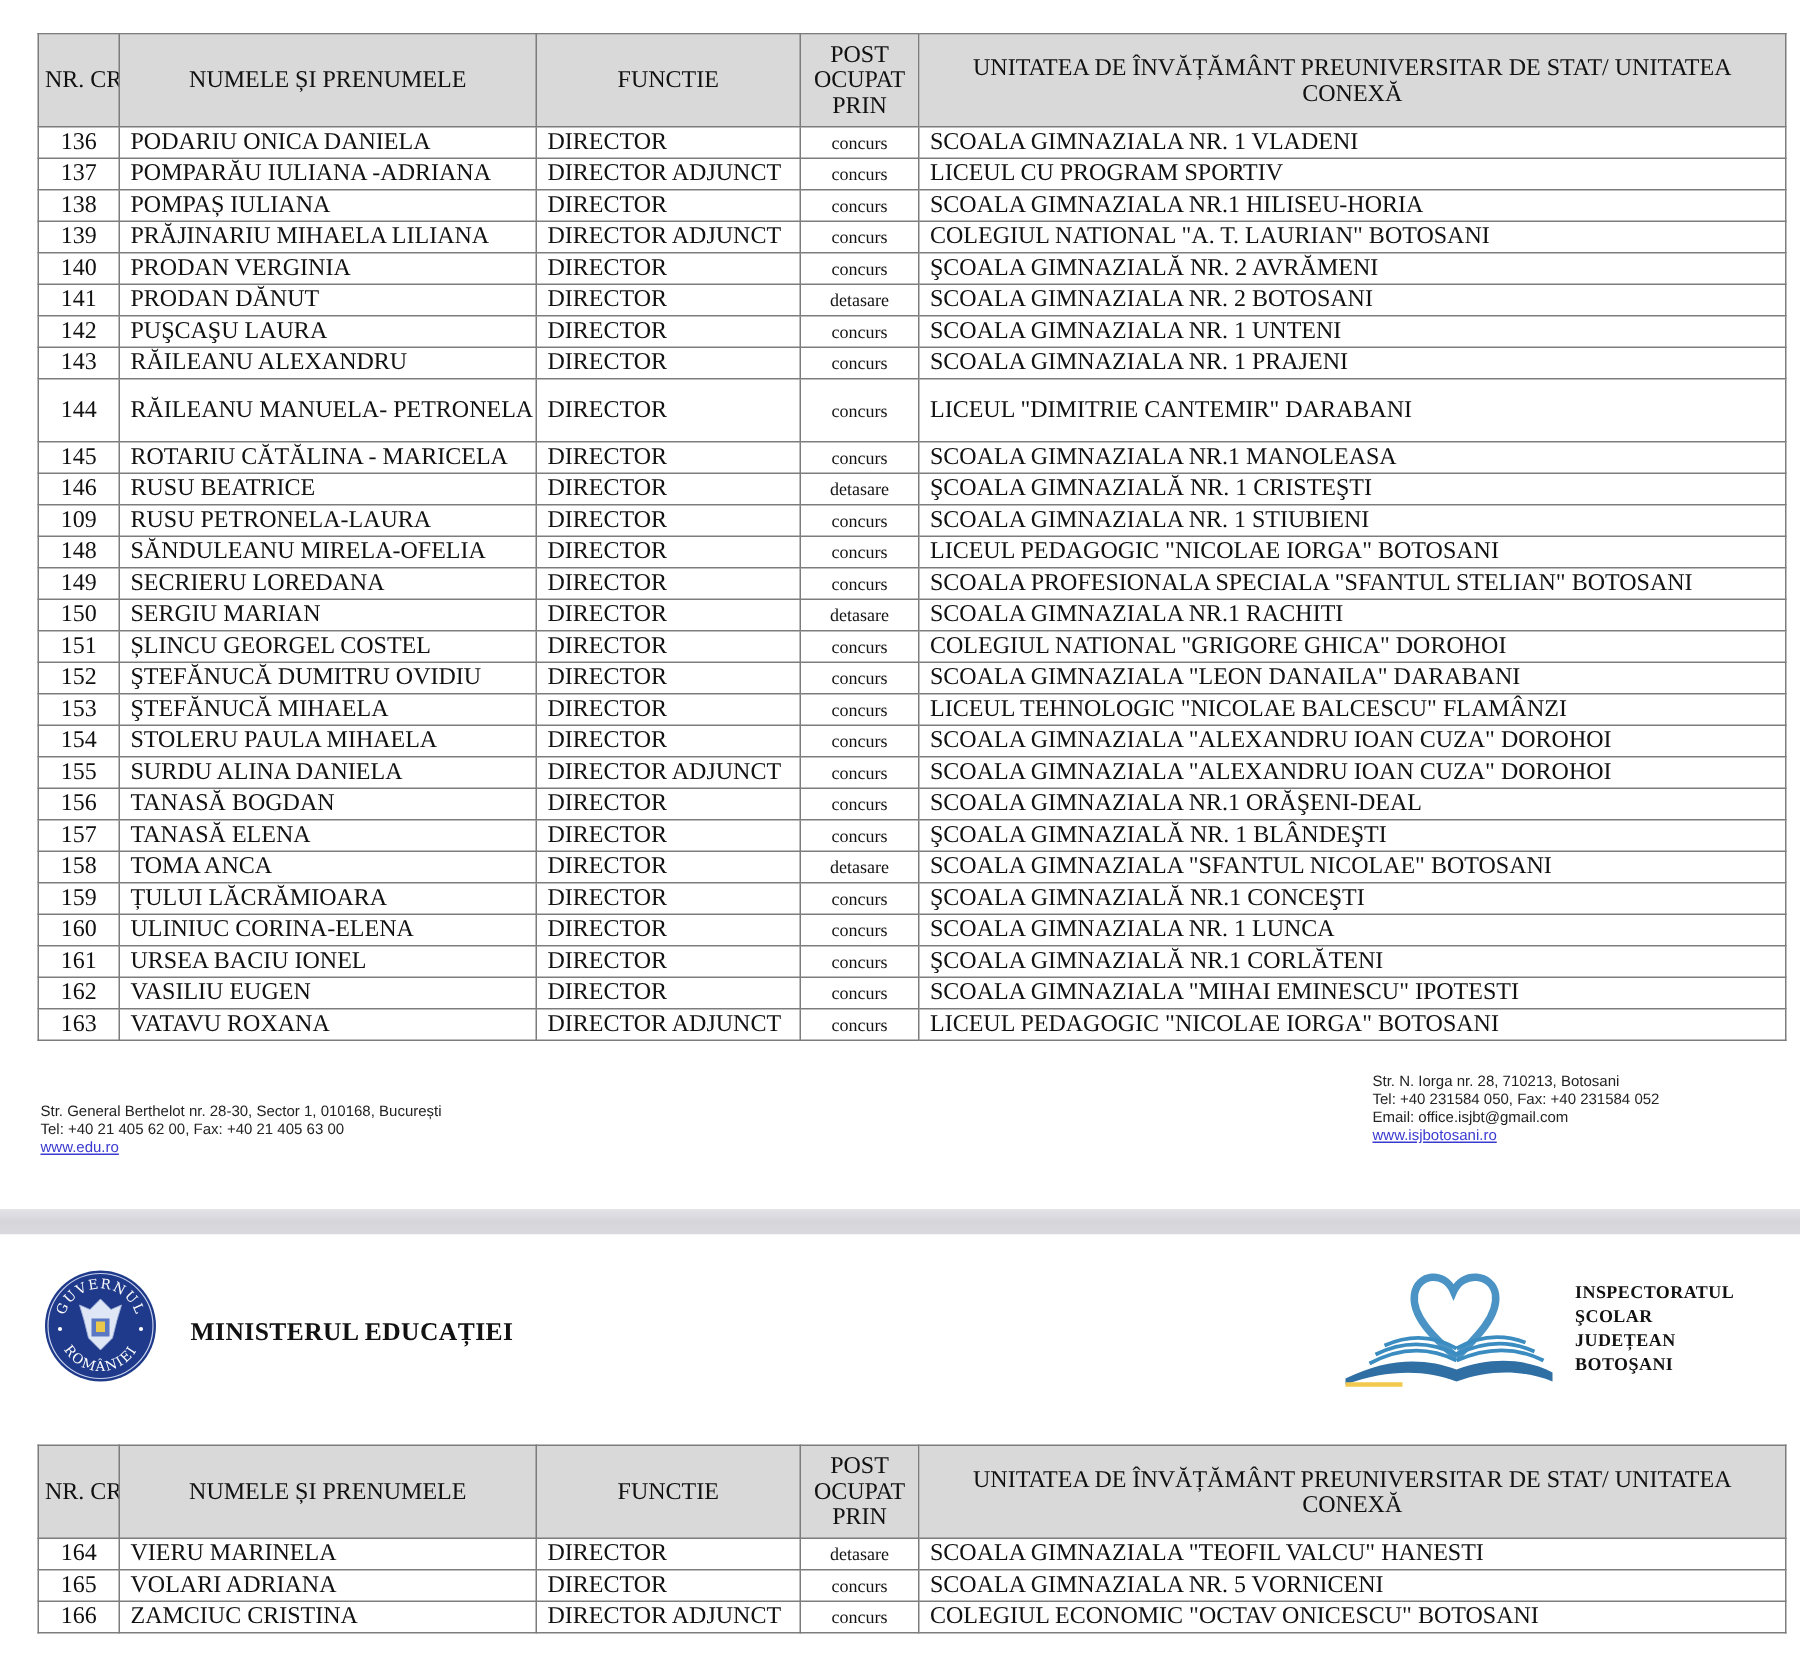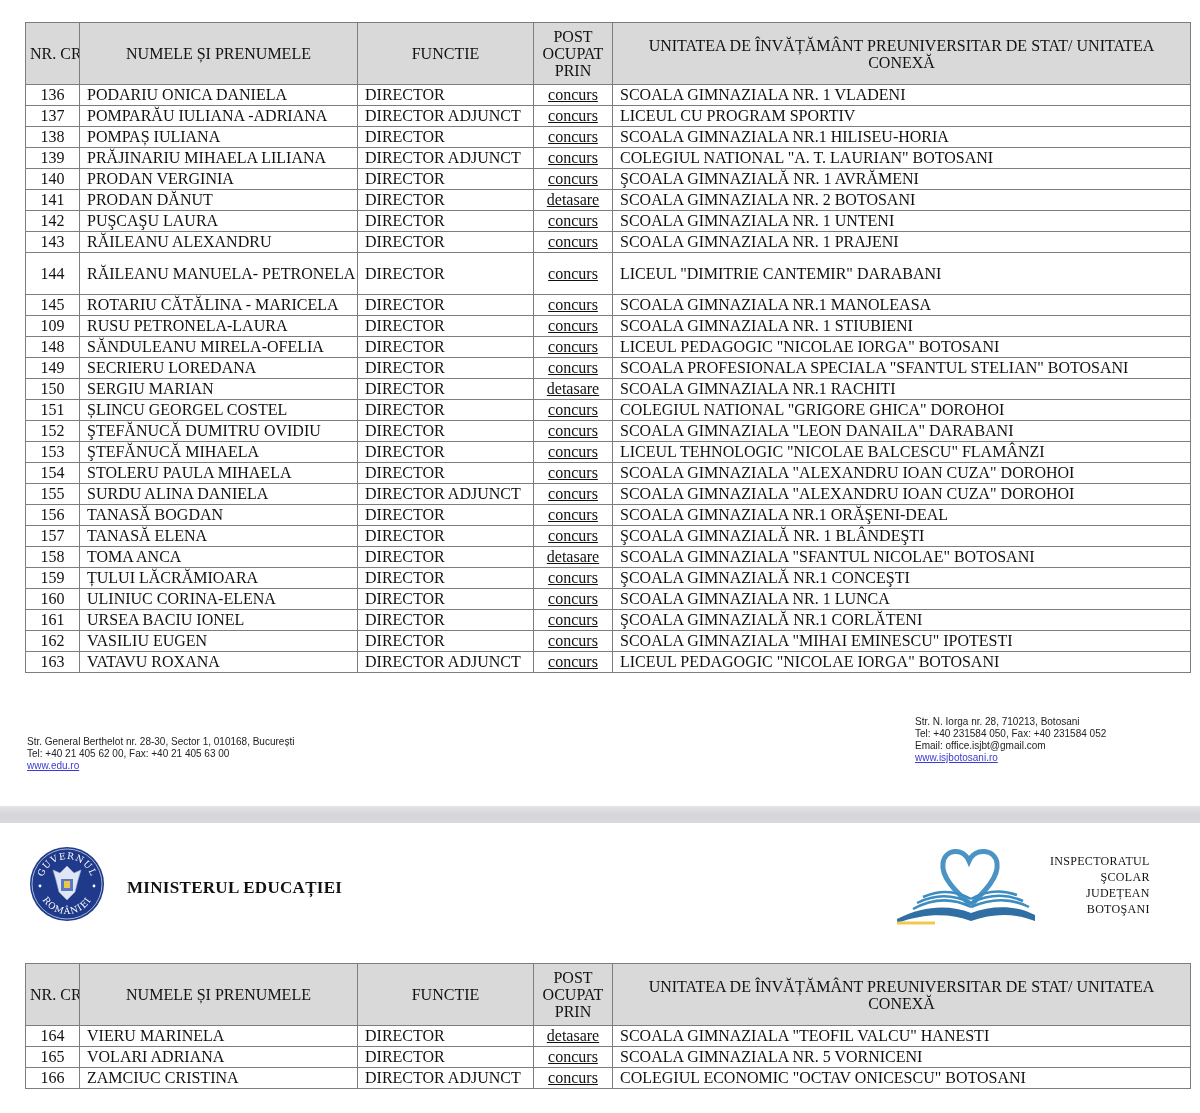--- a/index.html
+++ b/index.html
@@ -11,43 +11,43 @@
     .separator { position: absolute; left: 0; top: 806px; width: 1200px; height: 17px;
                  background: linear-gradient(#e4e4e8, #d6d6da 50%, #dadade); }
 
     table.tbl { position: absolute; left: 25px; width: 1166px; border-collapse: collapse;
                 table-layout: fixed; font-size: 16px; line-height: 1; }
     .tbl th, .tbl td { border: 1px solid #7d7d7d; padding: 0 0 0 7px; white-space: nowrap; overflow: hidden; }
     .tbl th { background: #d9d9d9; font-weight: normal; text-align: center; padding: 0 4px;
               font-size: 16px; line-height: 17px; }
     .tbl td { height: 20px; }
     .tbl td.nr { text-align: center; padding: 0; }
-    .tbl td.post { text-align: center; padding: 0; font-size: 16px; text-decoration: underline; }
+    .tbl td.post { text-align: center; padding: 0; font-size: 12px; }
     .tbl tr.tall td { height: 41px; }
     .tbl thead tr { height: 62px; }
     .tbl-1 { top: 22px; }
     .tbl-2 { top: 963px; }
     col.c-nr { width: 54px; }
     col.c-name { width: 278px; }
     col.c-fn { width: 176px; }
     col.c-post { width: 79px; }
     col.c-unit { width: auto; }
 
     .footer { position: absolute; font-family: "Liberation Sans", "DejaVu Sans", sans-serif;
               font-size: 10px; line-height: 12px; color: #222; }
     .footer-left { left: 27px; top: 736px; }
     .footer-right { left: 915px; top: 716px; }
     .footer a { color: #3a3ad0; text-decoration: underline; }
 
     .emblem { position: absolute; left: 29px; top: 846px; width: 76px; height: 76px; }
     .ministry { position: absolute; left: 127px; top: 878px; font-size: 17px; font-weight: bold;
                 letter-spacing: 0.3px; text-align: center; }
     .isj-logo { position: absolute; left: 895px; top: 843px; width: 145px; height: 82px; }
-    .isj-name { position: absolute; left: 1050px; top: 853px; font-size: 12px; font-weight: normal;
-                line-height: 16px; letter-spacing: 0.3px; text-align: right; }
+    .isj-name { position: absolute; left: 1050px; top: 853px; font-size: 12px; font-weight: bold;
+                line-height: 16px; letter-spacing: 0.3px; }
   </style>
 </head>
 <body>
 
 <div class="page page-top">
   <table class="tbl tbl-1">
     <colgroup>
         <col class="c-nr">
         <col class="c-name">
         <col class="c-fn">
@@ -90,21 +90,21 @@
           <td>PRĂJINARIU MIHAELA LILIANA</td>
           <td>DIRECTOR ADJUNCT</td>
           <td class="post">concurs</td>
           <td>COLEGIUL NATIONAL "A. T. LAURIAN" BOTOSANI</td>
         </tr>
         <tr>
           <td class="nr">140</td>
           <td>PRODAN  VERGINIA</td>
           <td>DIRECTOR</td>
           <td class="post">concurs</td>
-          <td>ŞCOALA GIMNAZIALĂ NR. 1 AVRĂMENI</td>
+          <td>ŞCOALA GIMNAZIALĂ NR. 2 AVRĂMENI</td>
         </tr>
         <tr>
           <td class="nr">141</td>
           <td>PRODAN DĂNUT</td>
           <td>DIRECTOR</td>
           <td class="post">detasare</td>
           <td>SCOALA GIMNAZIALA NR. 2 BOTOSANI</td>
         </tr>
         <tr>
           <td class="nr">142</td>
@@ -126,20 +126,27 @@
           <td>DIRECTOR</td>
           <td class="post">concurs</td>
           <td>LICEUL "DIMITRIE CANTEMIR" DARABANI</td>
         </tr>
         <tr>
           <td class="nr">145</td>
           <td>ROTARIU CĂTĂLINA - MARICELA</td>
           <td>DIRECTOR</td>
           <td class="post">concurs</td>
           <td>SCOALA GIMNAZIALA NR.1 MANOLEASA</td>
+        </tr>
+        <tr>
+          <td class="nr">146</td>
+          <td>RUSU BEATRICE</td>
+          <td>DIRECTOR</td>
+          <td class="post">detasare</td>
+          <td>ŞCOALA GIMNAZIALĂ NR. 1 CRISTEŞTI</td>
         </tr>
         <tr>
           <td class="nr">109</td>
           <td>RUSU PETRONELA-LAURA</td>
           <td>DIRECTOR</td>
           <td class="post">concurs</td>
           <td>SCOALA GIMNAZIALA NR. 1 STIUBIENI</td>
         </tr>
         <tr>
           <td class="nr">148</td>

